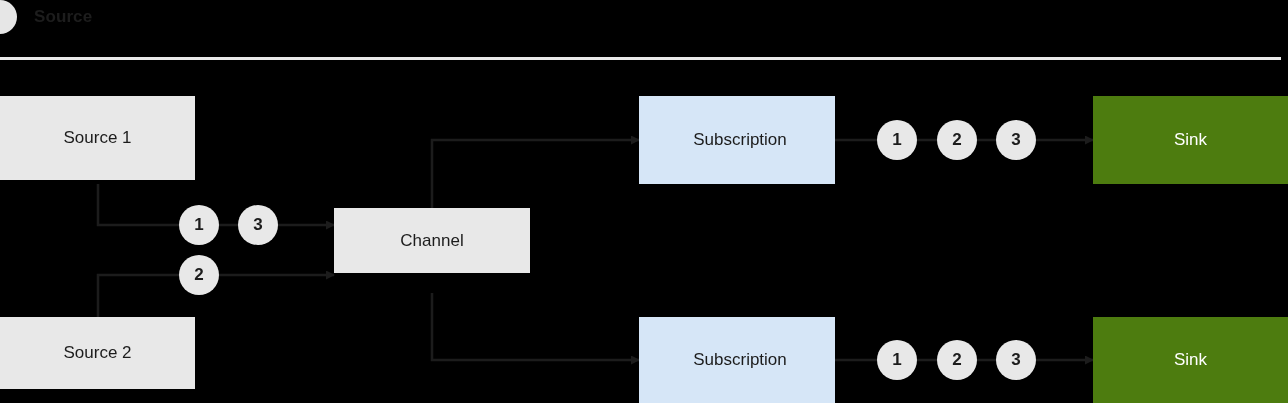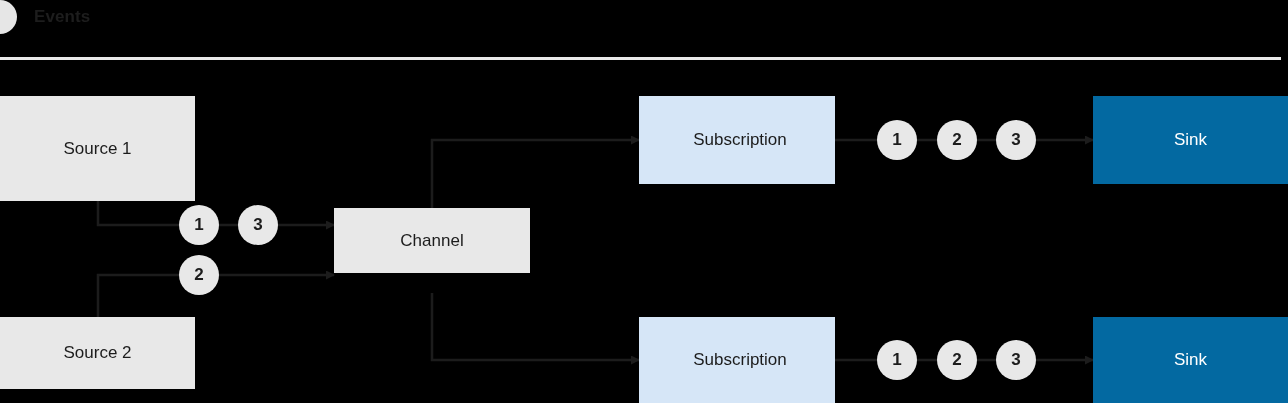--- a/index.html
+++ b/index.html
@@ -64,23 +64,23 @@
     position: absolute;
     display: flex;
     align-items: center;
     justify-content: center;
     font-size: 17px;
     box-sizing: border-box;
     text-align: center;
   }
   .node.grey  { background: #e8e8e8; color: #1c1c1c; }
   .node.blue  { background: #d6e6f7; color: #1c1c1c; padding-left: 6px; }
-  .node.sink  { background: #0369a1; color: #ffffff; }
+  .node.sink  { background: #4d7c0f; color: #ffffff; }
 
-  #source1   { left: 0;     top: 96px;  width: 195px; height: 105px; }
+  #source1   { left: 0;     top: 96px;  width: 195px; height: 84px; }
   #source2   { left: 0;     top: 317px; width: 195px; height: 72px; }
   #channel   { left: 334px; top: 208px; width: 196px; height: 65px; }
   #sub-top   { left: 639px; top: 96px;  width: 196px; height: 88px; }
   #sub-bot   { left: 639px; top: 317px; width: 196px; height: 86px; }
   #sink-top  { left: 1093px; top: 96px;  width: 195px; height: 88px; }
   #sink-bot  { left: 1093px; top: 317px; width: 195px; height: 86px; }
 
   
   .event {
     position: absolute;
@@ -114,21 +114,21 @@
 
   <path d="M432,293 L432,360 L639,360" fill="none" stroke="#1c1c1c" stroke-width="2.5" marker-end="url(#arrow)"></path>
 
   <path d="M835,140 L1093,140" fill="none" stroke="#1c1c1c" stroke-width="2.5" marker-end="url(#arrow)"></path>
 
   <path d="M835,360 L1093,360" fill="none" stroke="#1c1c1c" stroke-width="2.5" marker-end="url(#arrow)"></path>
 </svg>
 
 <div class="legend">
   <div class="legend-dot"></div>
-  <div class="legend-label">Events</div>
+  <div class="legend-label">Source</div>
 </div>
 <div class="divider"></div>
 
 <div class="node grey" id="source1">Source 1</div>
 
 <div class="node grey" id="source2">Source 2</div>
 
 <div class="node grey" id="channel">Channel</div>
 
 <div class="node blue" id="sub-top">Subscription</div>

